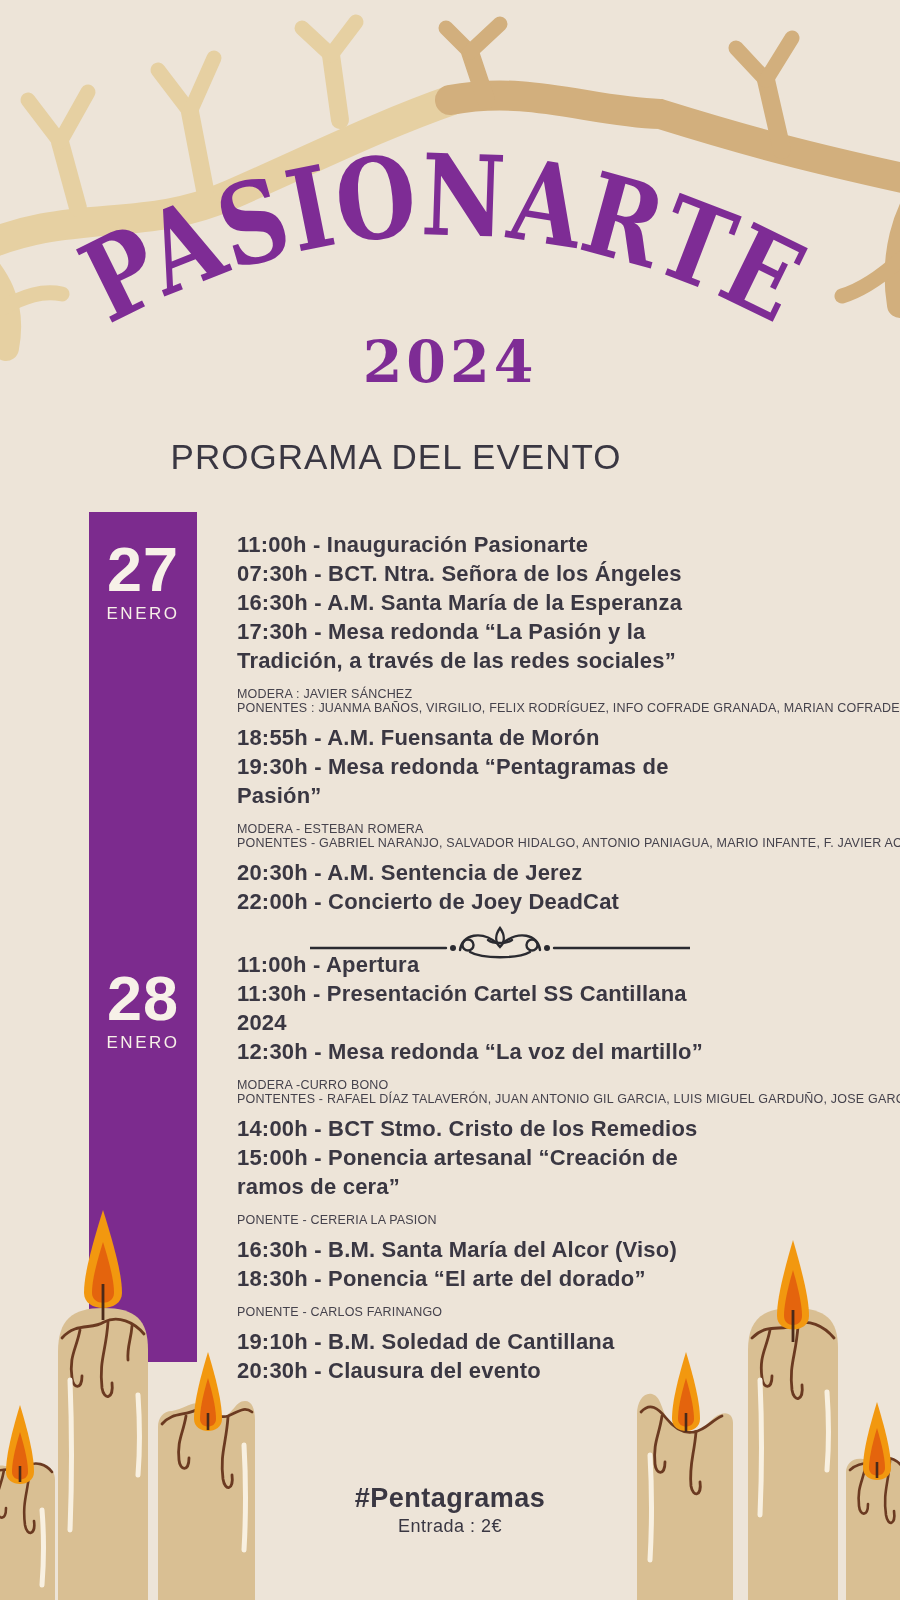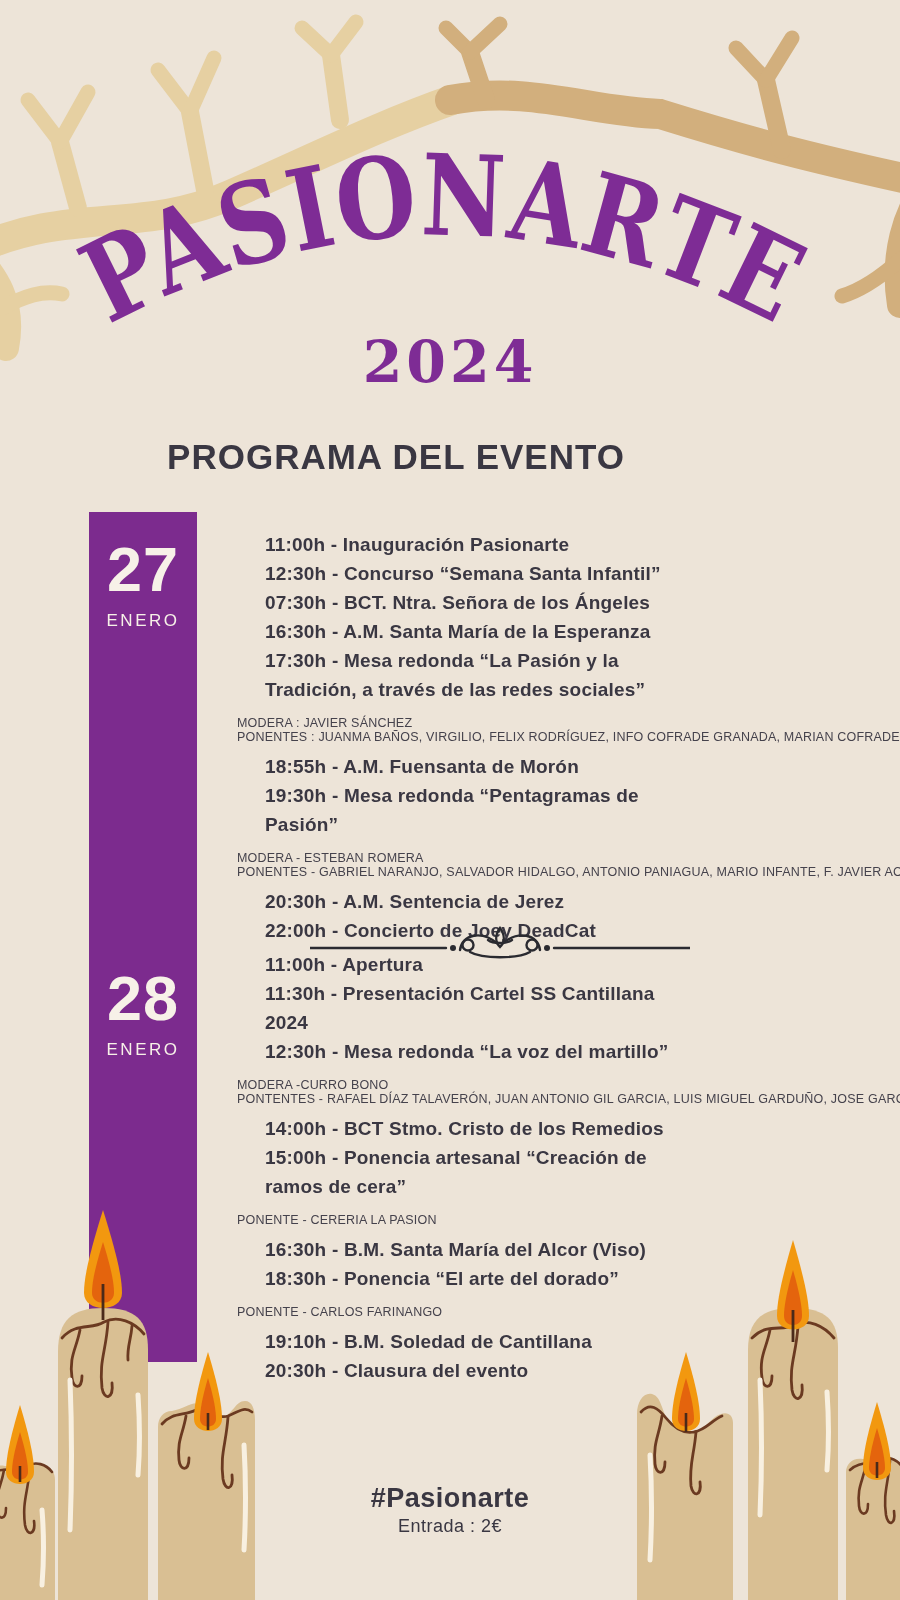--- a/index.html
+++ b/index.html
@@ -17,35 +17,34 @@
     font-family:"DejaVu Serif",serif;font-weight:bold;
     letter-spacing:1px;
   }
   .year{
     left:0;top:328px;width:900px;text-align:center;z-index:2;
     font-family:"DejaVu Serif",serif;font-weight:bold;font-size:57px;
     letter-spacing:4px;
   }
   .subtitle{
     left:0;top:437px;width:792px;text-align:center;z-index:2;
-    font-size:35px;font-weight:700;letter-spacing:1px;color:#3A3742;
+    font-size:35px;font-weight:400;letter-spacing:1px;color:#3A3742;
   }
   
   .day-bar{left:89px;top:512px;width:108px;height:850px;background:#7C2B8E;z-index:1;}
   .day-group{position:absolute;left:0;width:108px;text-align:center;color:#F7F1E8;}
   .day-number{font-size:63px;font-weight:800;line-height:1;letter-spacing:1px;}
-  .day-month{font-size:17px;font-weight:400;letter-spacing:2.5px;margin-top:10px;}
+  .day-month{font-size:17px;font-weight:400;letter-spacing:2.5px;margin-top:3px;}
   
   .schedule{left:237px;width:648px;z-index:3;color:#3A3742;}
   .sched-27{top:530px;}
   .sched-28{top:950px;}
   .event{
-    font-size:19px;line-height:29px;font-weight:700;letter-spacing:0.2px;
+    font-size:22px;line-height:29px;font-weight:700;letter-spacing:0.2px;
     white-space:pre-line;
-    margin-left:28px;
   }
   .note{
     font-size:12.5px;line-height:14px;font-weight:400;color:#45424C;
     letter-spacing:0.2px;white-space:nowrap;
   }
   .event + .note{margin-top:12px;}
   .note + .event{margin-top:8px;}
   
   .divider{left:310px;top:918px;width:380px;height:46px;z-index:3;}
   
@@ -112,21 +111,20 @@
       <div class="day-month">ENERO</div>
     </div>
     <div class="day-group" style="top:455px;">
       <div class="day-number">28</div>
       <div class="day-month">ENERO</div>
     </div>
   </div>
 
   <div class="abs schedule sched-27">
       <div class="event">11:00h - Inauguración Pasionarte</div>
-      <div class="event">12:30h - Concurso “Semana Santa Infantil”</div>
       <div class="event">07:30h - BCT. Ntra. Señora de los Ángeles</div>
       <div class="event">16:30h - A.M. Santa María de la Esperanza</div>
       <div class="event">17:30h - Mesa redonda “La Pasión y la
 Tradición, a través de las redes sociales”</div>
       <div class="note">MODERA : JAVIER SÁNCHEZ</div>
       <div class="note">PONENTES : JUANMA BAÑOS, VIRGILIO, FELIX RODRÍGUEZ, INFO COFRADE GRANADA, MARIAN COFRADE</div>
       <div class="event">18:55h - A.M. Fuensanta de Morón</div>
       <div class="event">19:30h - Mesa redonda “Pentagramas de
 Pasión”</div>
       <div class="note">MODERA - ESTEBAN ROMERA</div>
@@ -244,16 +242,16 @@
         <path d="M850,290 C860,280 872,286 882,280 C890,276 898,280 903,288"></path>
         <path d="M866,284 c-3,18 -9,22 -7,42 c1,10 9,11 9,-2"></path>
         <path d="M890,281 c-2,24 -7,32 -4,54 c2,12 10,10 8,-4"></path>
       </g>
       <path fill="#F2980F" d="M877,222 C867,255 863,274 863,288 C863,304 891,304 891,288 C891,274 887,255 877,222 Z"></path>
       <path fill="#E4640D" d="M877,248 C871,268 869,281 869,288 C869,298 885,298 885,288 C885,281 883,268 877,248 Z"></path>
       <line x1="877" y1="282" x2="877" y2="298" stroke="#4A2A1A" stroke-width="2.6"></line>
     </g>
   </svg>
 
-  <div class="abs hashtag">#Pasionarte</div>
+  <div class="abs hashtag">#Pentagramas</div>
   <div class="abs entry">Entrada : 2€</div>
 
 </div>
 
 </body></html>

